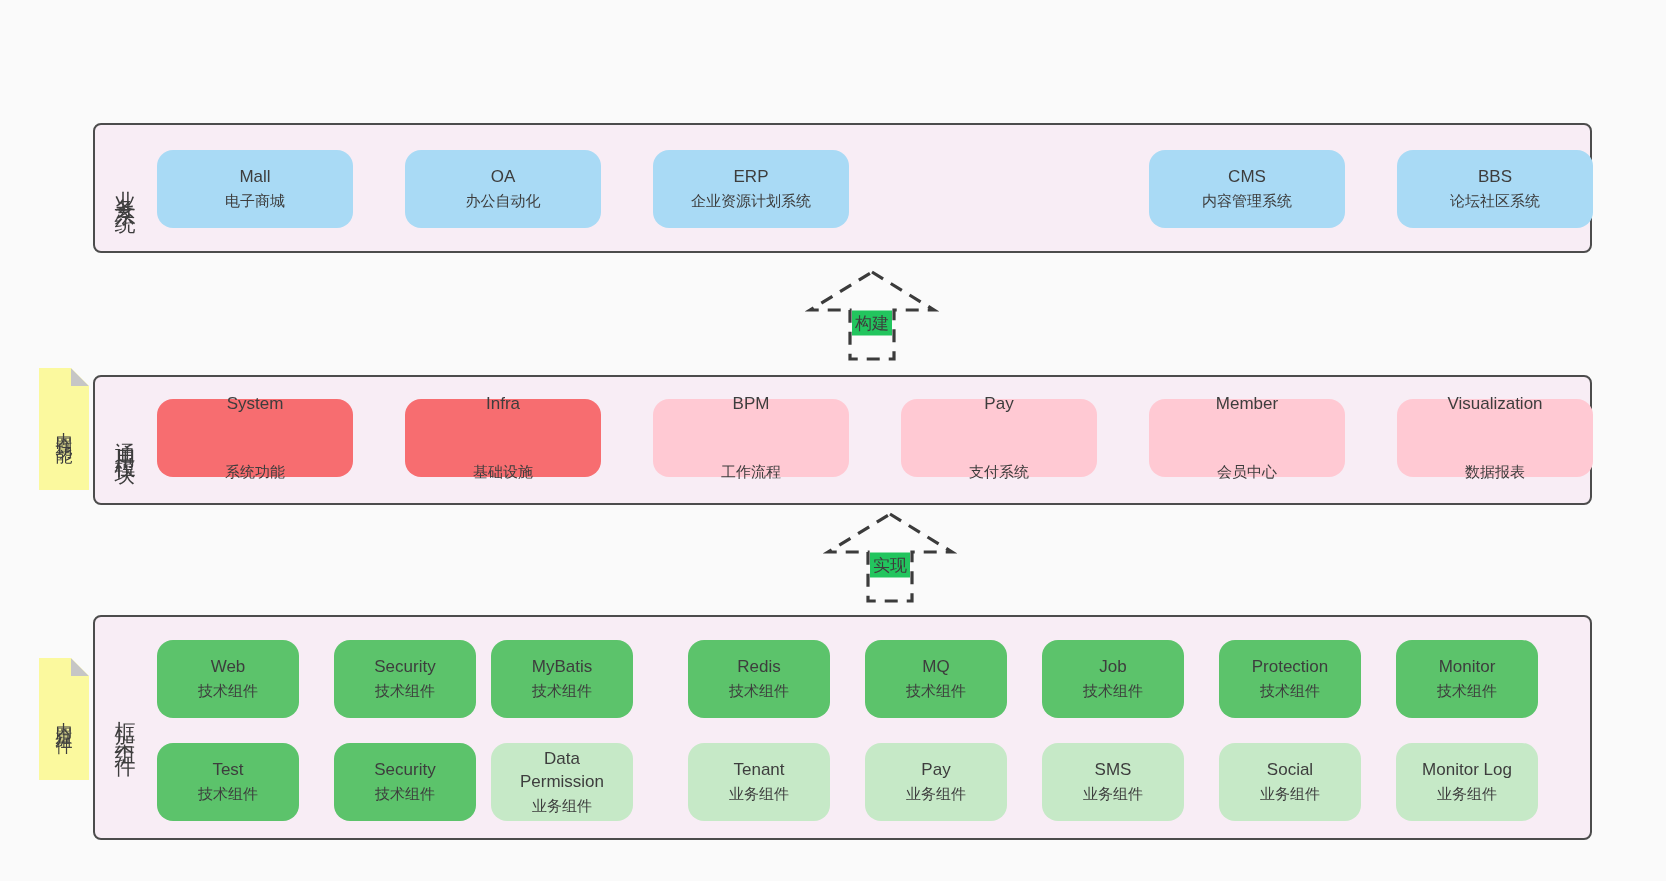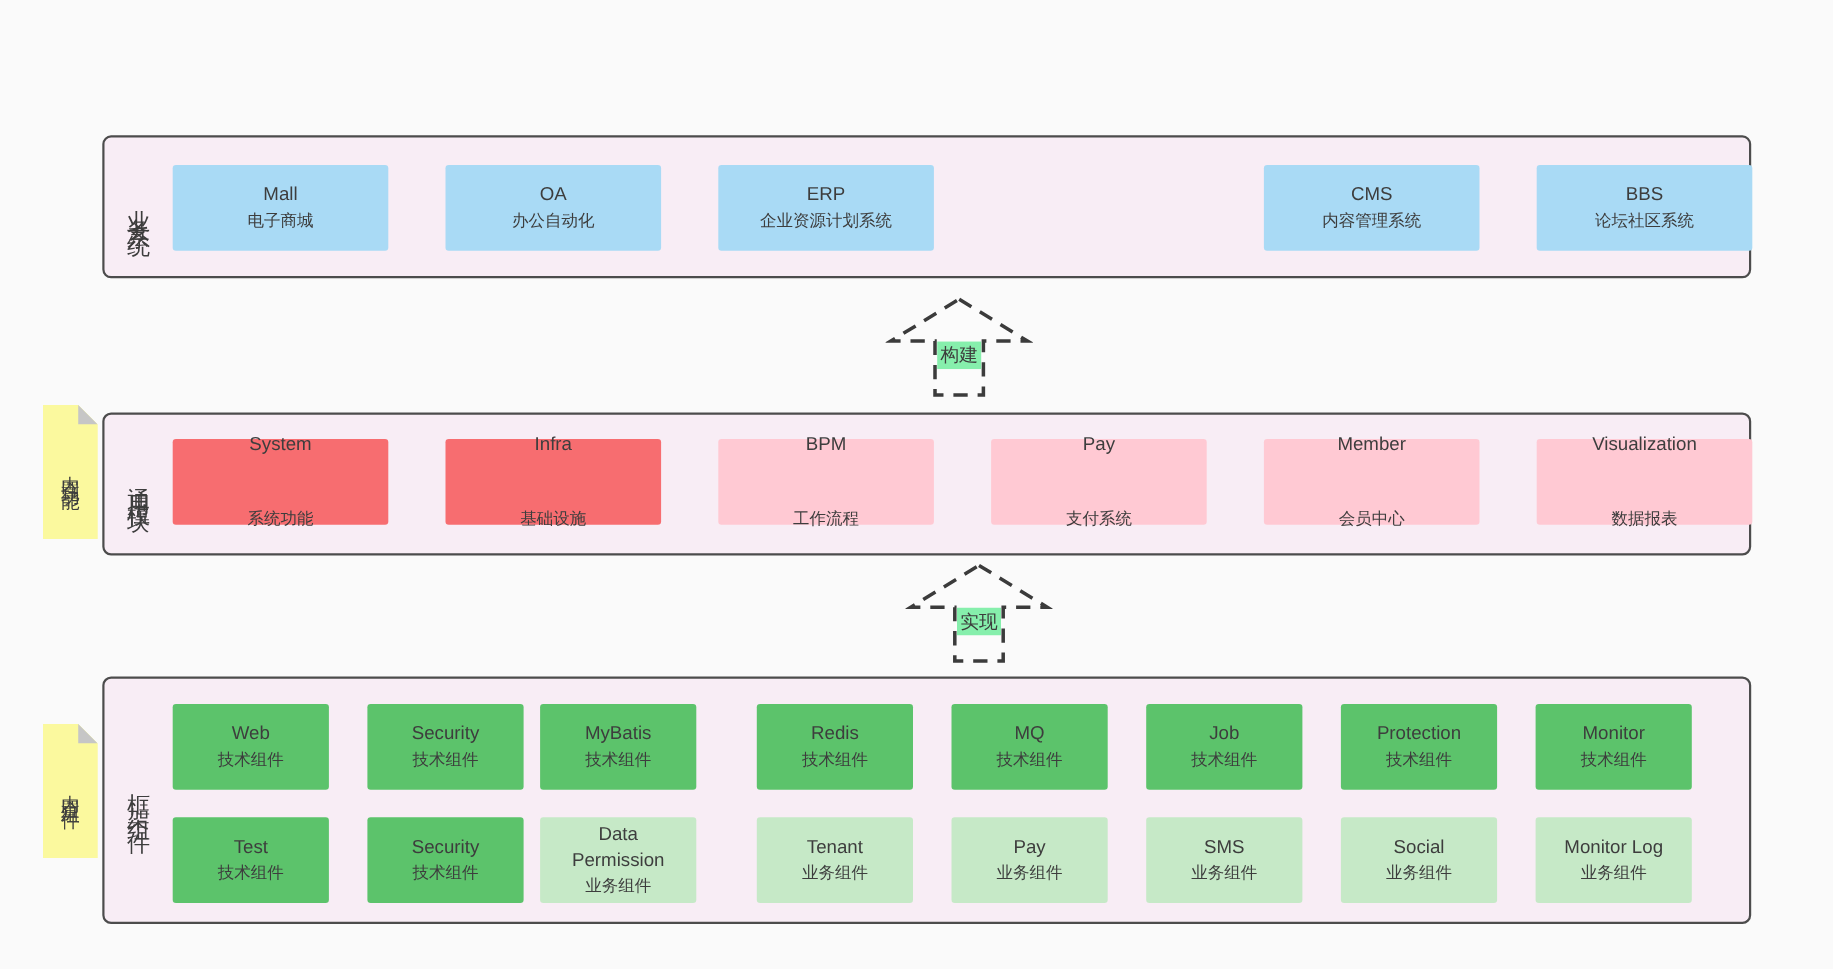--- a/index.html
+++ b/index.html
@@ -37,21 +37,21 @@
     text-orientation:upright;
     font-size:21px;
     letter-spacing:7px;
     color:#3d3d3d;
     white-space:nowrap;
   }
   .layer-framework .vlabel{letter-spacing:12px;}
   
   .box{
     position:absolute;
-    border-radius:3px;
+    border-radius:16px;
     display:flex;
     flex-direction:column;
     align-items:center;
     justify-content:center;
     text-align:center;
     line-height:1.35;
   }
   .box .en{font-size:17px;}
   .box .zh{font-size:15px;margin-top:2px;}
   .six{width:196px;height:78px;}
@@ -108,21 +108,21 @@
     height:95px;
   }
   .arrow-build{left:805px;top:268px;}
   .arrow-implement{left:823px;top:510px;}
   .arrow svg{position:absolute;inset:0;width:100%;height:100%;}
   .arrow .alabel{
     position:absolute;
     left:50%;
     top:58%;
     transform:translate(-50%,-50%);
-    background:#86efac;
+    background:#22c55e;
     font-size:17px;
     padding:1px 3px;
     white-space:nowrap;
   }
 </style>
 </head>
 <body>
 
 <div class="canvas">
 

